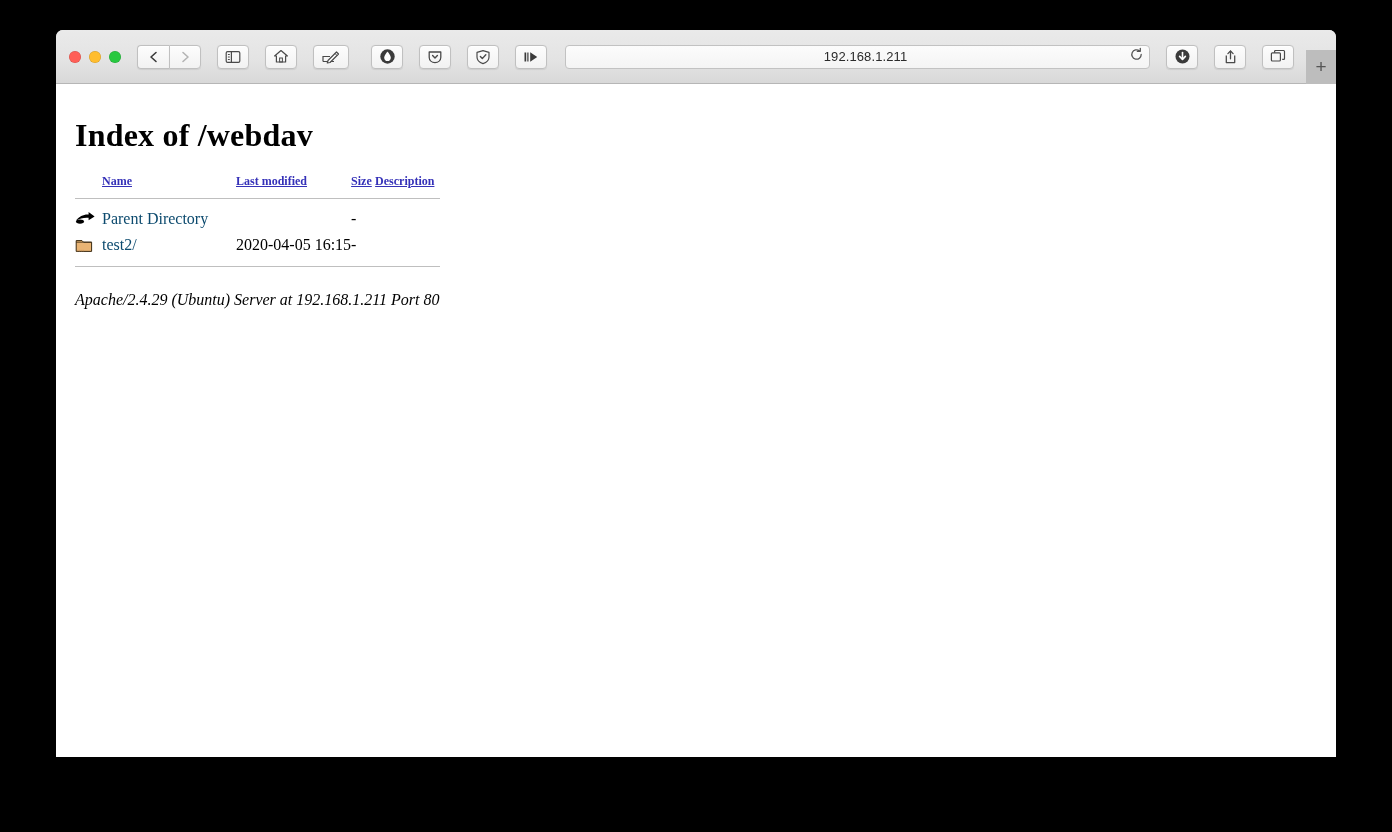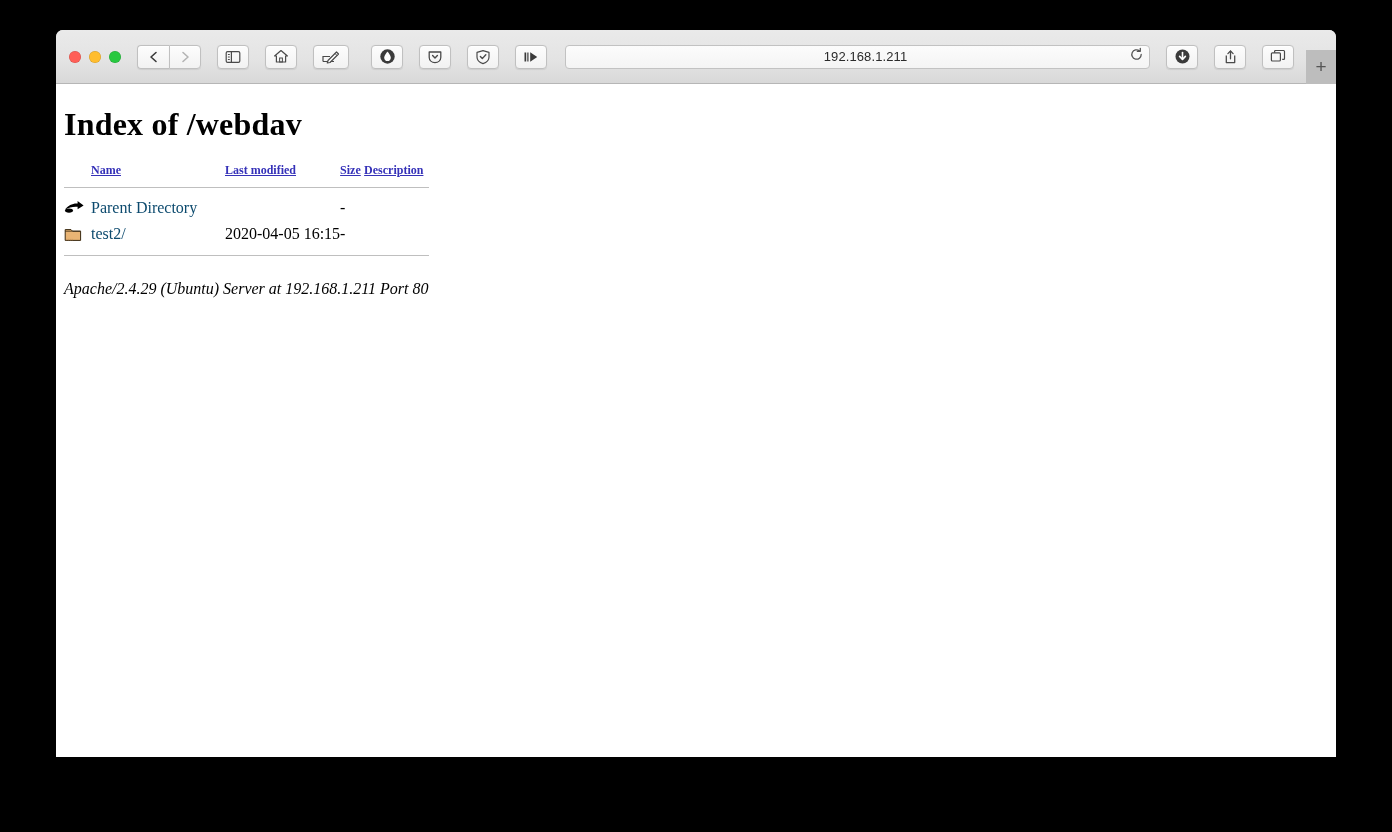--- a/index.html
+++ b/index.html
@@ -144,21 +144,21 @@
     cursor: default;
     align-self: flex-start;
     margin-top: 20px;
   }
 
   
   #page-content {
     position: relative;
     height: 673px;
     background: #ffffff;
-    padding: 0;
+    padding: 11px;
     overflow: hidden;
   }
 
   #page-title {
     font-family: "Liberation Serif", serif;
     font-weight: bold;
     font-size: 32px;
     color: #000000;
     margin: 0;
     padding: 22px 0 0 8px;

